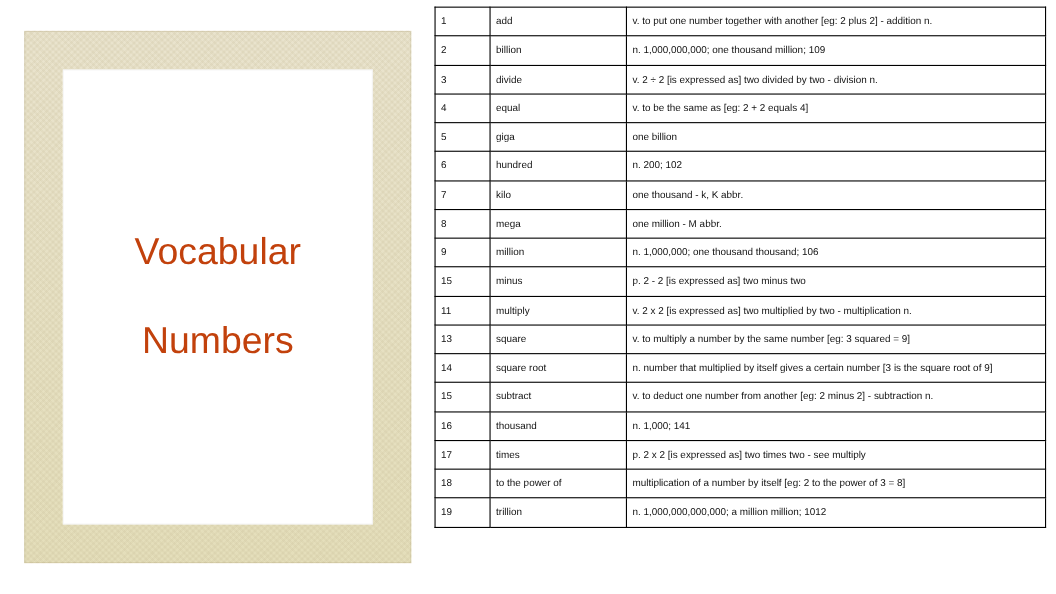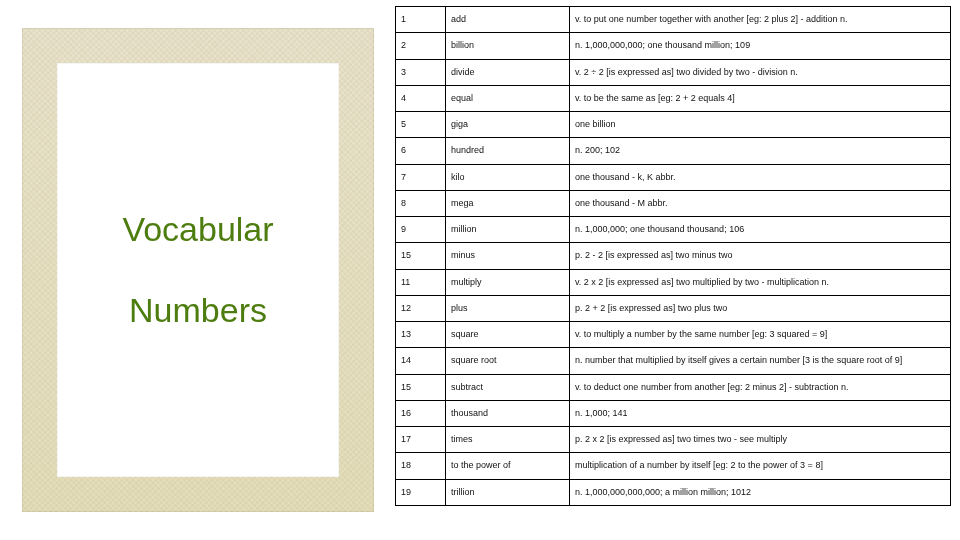--- a/index.html
+++ b/index.html
@@ -32,21 +32,21 @@
     display: flex;
     flex-direction: column;
     align-items: center;
     justify-content: center;
     padding: 0 18px;
     text-align: center;
   }
   .title-a, .title-b {
     font-size: 34px;
     line-height: 1.15;
-    color: #4d7c0f;
+    color: #c2410c;
     font-weight: 400;
   }
   .title-b { margin-top: 42px; }
 
   .right-panel {
     flex: 1;
     height: 540px;
     padding: 6px 6px 6px 0;
   }
   table.vocab {
@@ -121,41 +121,36 @@
             <td>n. 200; 102</td>
           </tr>
         <tr>
             <td>7</td>
             <td>kilo</td>
             <td>one thousand - k, K abbr.</td>
           </tr>
         <tr>
             <td>8</td>
             <td>mega</td>
-            <td>one thousand - M abbr.</td>
+            <td>one million - M abbr.</td>
           </tr>
         <tr>
             <td>9</td>
             <td>million</td>
             <td>n. 1,000,000; one thousand thousand; 106</td>
           </tr>
         <tr>
             <td>15</td>
             <td>minus</td>
             <td>p. 2 - 2 [is expressed as] two minus two</td>
           </tr>
         <tr>
             <td>11</td>
             <td>multiply</td>
             <td>v. 2 x 2 [is expressed as] two multiplied by two - multiplication n.</td>
-          </tr>
-        <tr>
-            <td>12</td>
-            <td>plus</td>
-            <td>p. 2 + 2 [is expressed as] two plus two</td>
           </tr>
         <tr>
             <td>13</td>
             <td>square</td>
             <td>v. to multiply a number by the same number [eg: 3 squared = 9]</td>
           </tr>
         <tr>
             <td>14</td>
             <td>square root</td>
             <td>n. number that multiplied by itself gives a certain number [3 is the square root of 9]</td>

